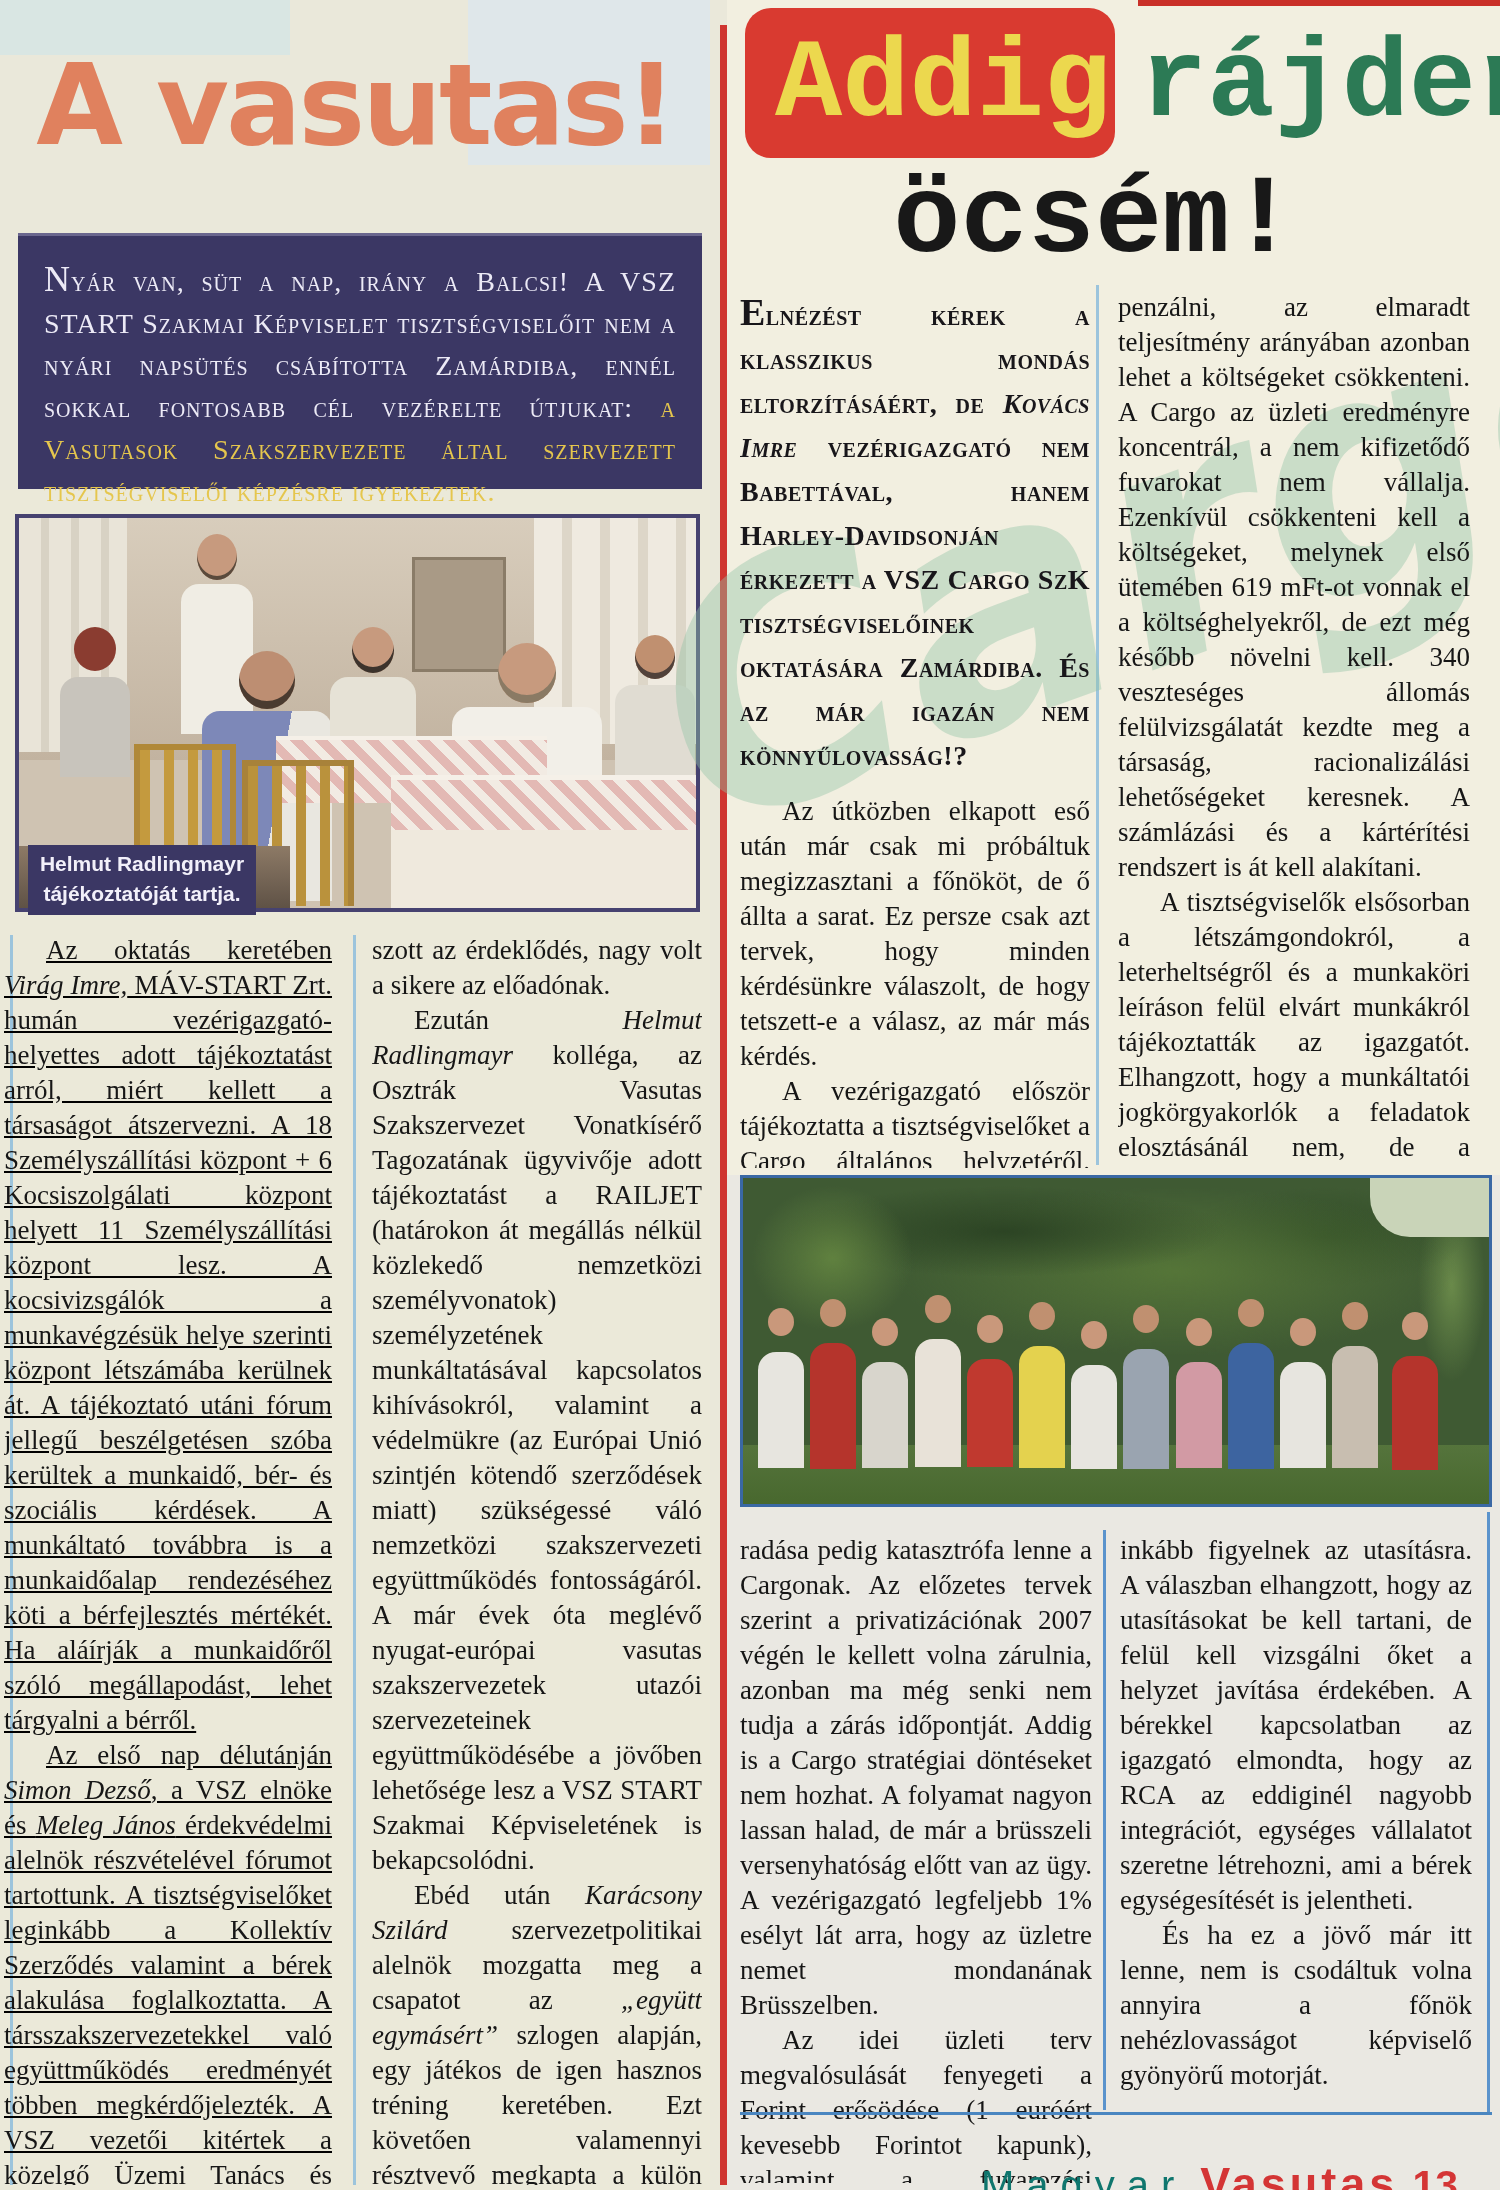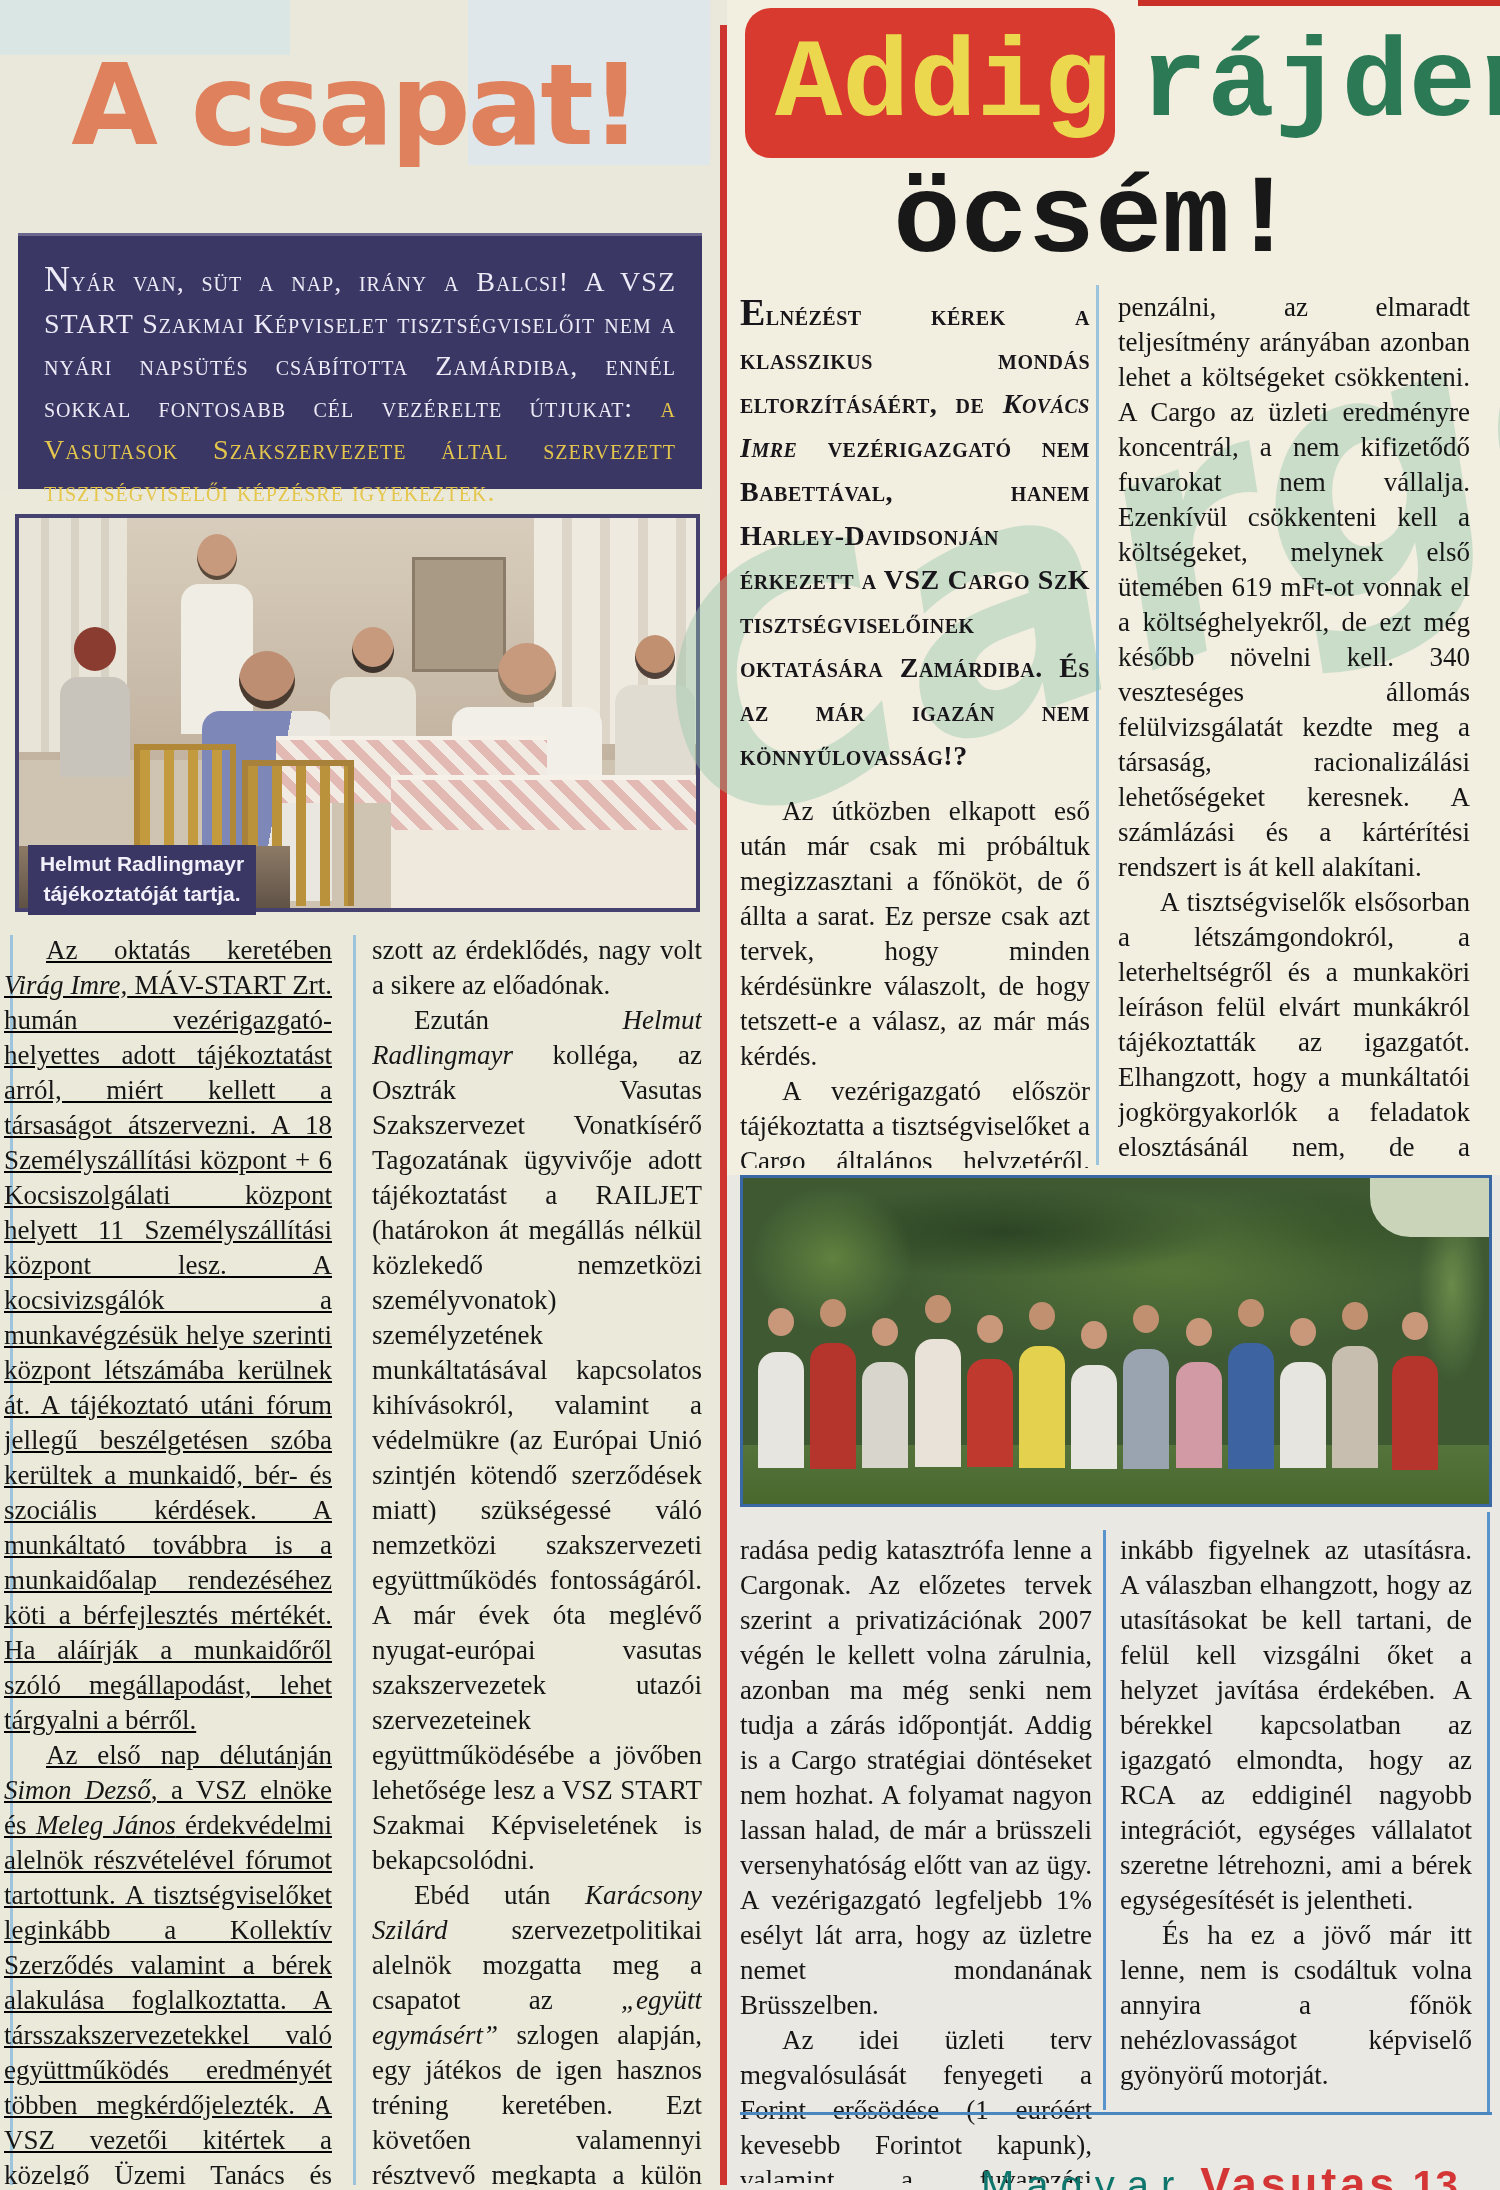--- a/index.html
+++ b/index.html
@@ -73,21 +73,21 @@
   <div class="tint" style="left:0;top:490px;width:710px;height:1700px;background:#ebe9d9;"></div>
 
   <div id="red-divider"></div>
   <div id="red-topline"></div>
   <div class="colrule" style="left:10px;top:935px;height:1250px;"></div>
   <div class="colrule" style="left:353px;top:935px;height:1250px;"></div>
   <div class="colrule" style="left:1096px;top:285px;height:880px;"></div>
   <div class="colrule strong" style="left:1103px;top:1530px;height:580px;"></div>
   <div class="colrule strong" style="left:1487px;top:1512px;height:600px;"></div>
 
-  <div id="left-title">A csapat!</div>
+  <div id="left-title">A vasutas!</div>
 
   <div id="lead-box">
     <div class="lead-text"><span>Nyár van, süt a nap, irány a Balcsi! A VSZ START Szakmai Képviselet tisztségviselőit nem a nyári napsütés csábította Zamárdiba, ennél sokkal fontosabb cél vezérelte útjukat: </span><span class="lead-yellow">a Vasutasok Szakszervezete által szervezett tisztségviselői képzésre igyekeztek.</span></div>
   </div>
 
   <div id="photo-left" class="photo">
     <div class="abs" style="left:0;top:0;width:100%;height:62%;background:linear-gradient(#d8cdbc,#c2b3a0);"></div>
     <div class="abs" style="left:0;top:0;width:16%;height:60%;background:repeating-linear-gradient(90deg,#e9e4d8 0 22px,#d8d2c4 22px 30px);"></div>
     <div class="abs" style="left:76%;top:0;width:24%;height:58%;background:repeating-linear-gradient(90deg,#efeae0 0 28px,#ddd6c8 28px 38px);"></div>
     <div class="abs" style="left:58%;top:10%;width:13%;height:28%;background:#a99a86;border:3px solid #8a7c68;"></div>

